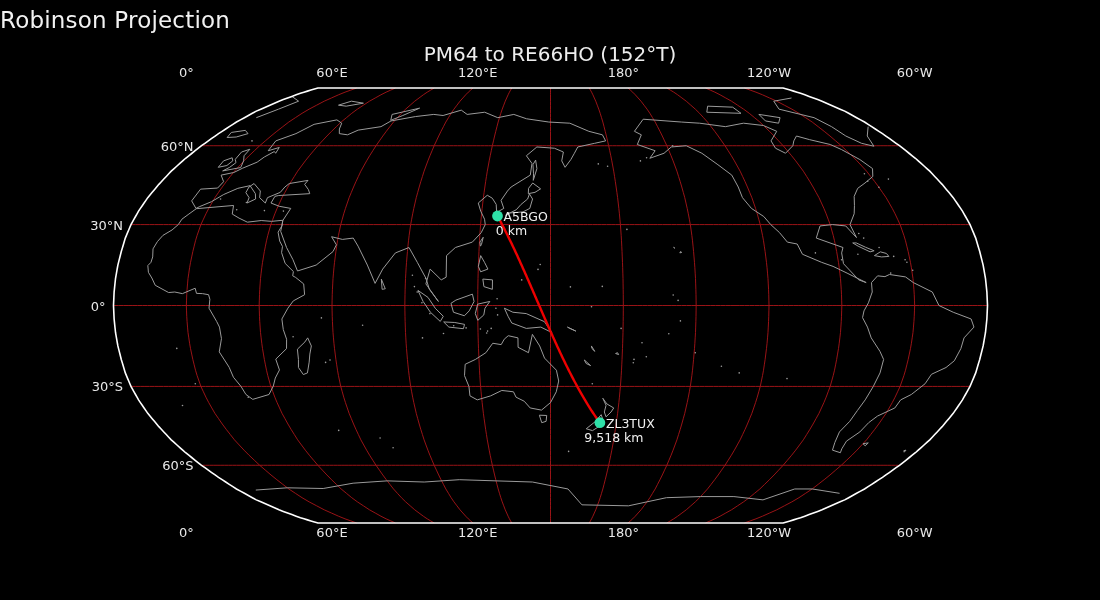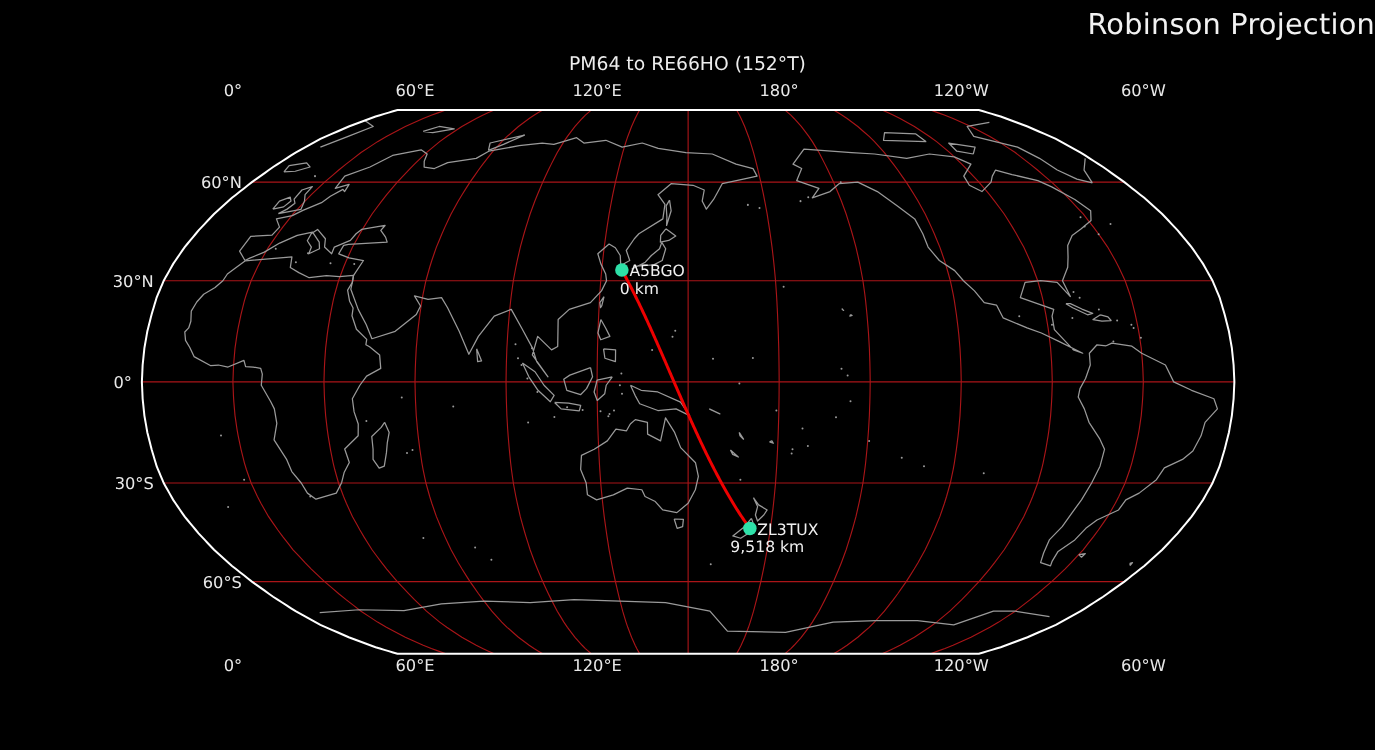--- a/index.html
+++ b/index.html
@@ -1,22 +1,22 @@
 <!DOCTYPE html>
 <html><head>
 <meta charset="utf-8">
 <style>
   html,body{margin:0;padding:0;background:#000;}
   body{width:1100px;height:600px;overflow:hidden;
        font-family:"DejaVu Sans","Liberation Sans",sans-serif;}
   #stage{position:relative;width:1100px;height:600px;background:#000;}
-  #title{position:absolute;left:0;top:7px;width:1100px;text-align:right;
+  #title{position:absolute;left:0;top:7px;width:1100px;text-align:left;
          color:#f2f2f2;font-size:23px;letter-spacing:.2px;}
   #subtitle{position:absolute;left:0;top:42px;width:1100px;text-align:center;
-            color:#ededed;font-size:15px;}
+            color:#ededed;font-size:20px;}
   svg{position:absolute;left:0;top:0;display:block;}
   .lonlab,.latlab{fill:#e8e8e8;font-size:13px;
                   font-family:"DejaVu Sans","Liberation Sans",sans-serif;}
   .lonlab{text-anchor:middle;}
   .latlab{text-anchor:end;}
   .ptlabel{fill:#f0f0f0;font-size:12.5px;
            font-family:"DejaVu Sans","Liberation Sans",sans-serif;}
   .ptlabel.ctr{text-anchor:middle;}
 </style>
 </head>

